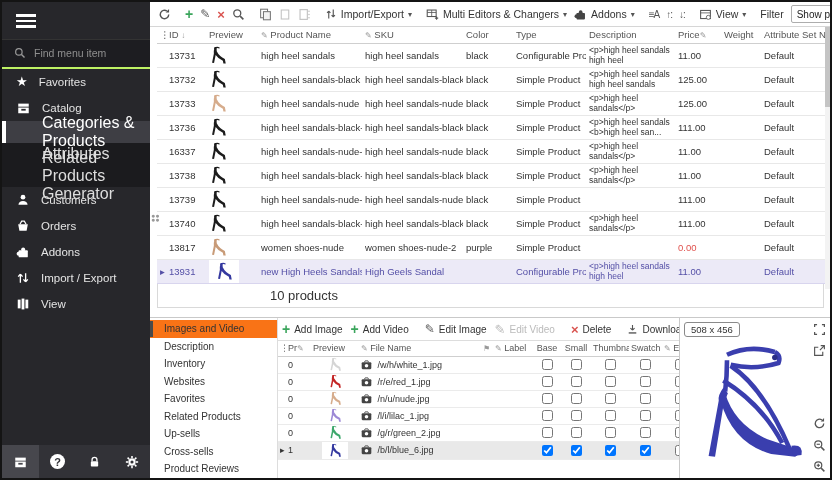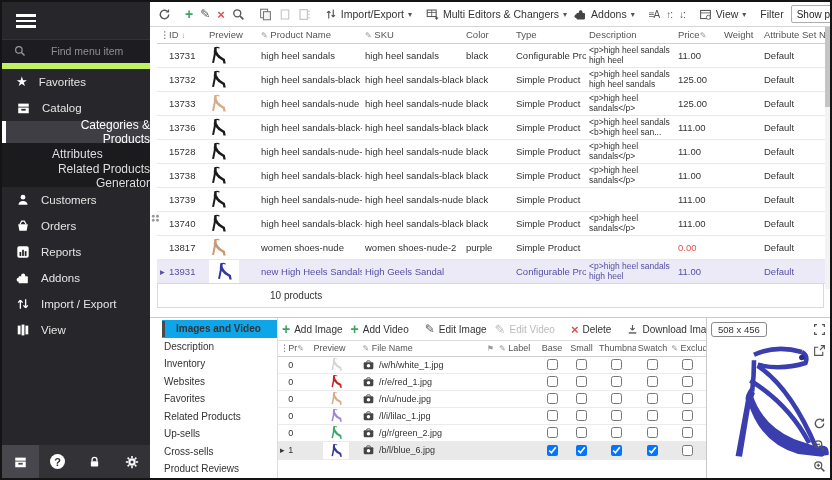--- a/index.html
+++ b/index.html
@@ -3,27 +3,27 @@
 <meta charset="utf-8">
 <style>
   * { margin:0; padding:0; box-sizing:border-box; }
   body { font-family:"Liberation Sans", sans-serif; background:#555; }
   #frame { position:relative; width:832px; height:480px; background:#fff; border:2px solid #141414; overflow:hidden; }
 
   
   .sidebar { position:absolute; left:0; top:0; width:148px; height:100%; background:#27272b; color:#e4e4e4; }
   .burger { padding:9px 0 8px 14px; cursor:pointer; }
   .burger i { display:block; width:20px; height:2.5px; background:#fff; margin:3px 0; }
-  .side-search { display:flex; align-items:center; gap:25px; height:30px; background:#1d1d21; padding:0 12px; border-top:1px solid #333; border-bottom:6px solid #bef264; }
+  .side-search { display:flex; align-items:center; gap:8px; height:30px; background:#1d1d21; padding:0 12px; border-top:1px solid #333; border-bottom:2px solid #bef264; }
   .side-search input { background:transparent; border:none; outline:none; color:#cfcfcf; font-size:10.5px; width:100px; }
   .side-search input::placeholder { color:#8f8f8f; }
   .side-item { display:flex; align-items:center; gap:11px; height:26px; padding-left:14px; font-size:11.5px; cursor:pointer; }
   .side-item .ic { color:#fff; }
   .submenu { background:#1b1b1e; }
-  .side-sub { display:flex; align-items:center; height:22px; padding-left:50px; font-size:12px; color:#dedede; cursor:pointer; position:relative;text-align:right; }
+  .side-sub { display:flex; align-items:center; height:22px; padding-left:40px; font-size:16px; color:#dedede; cursor:pointer; position:relative; }
   .side-sub.sel { background:#3e3e44; color:#fff; }
   .side-sub.sel::before { content:""; position:absolute; left:0; top:0; bottom:0; width:4px; background:#fff; }
   .side-bottom { position:absolute; left:0; bottom:0; width:100%; height:33px; background:#323237; display:flex; align-items:stretch; }
   .side-bottom .bcell { flex:1; display:flex; align-items:center; justify-content:center; color:#fff; cursor:pointer; }
   .side-bottom .bcell.active { background:#47474d; }
   .qmark { width:15px; height:15px; border-radius:50%; background:#fff; color:#323237; font-size:11px; font-weight:bold; display:flex; align-items:center; justify-content:center; }
 
   
   .main { position:absolute; left:148px; top:0; right:0; bottom:0; background:#fff; }
   .topbar { display:flex; align-items:center; height:25px; padding:0 6px 0 8px; border-bottom:1px solid #d6d6d6; gap:7px; font-size:10.5px; color:#333; white-space:nowrap; }
@@ -45,44 +45,44 @@
   .maingrid th { font-size:9.5px; font-weight:normal; color:#555; text-align:left; height:16px; border-bottom:1px solid #cfcfcf; padding:0 3px; overflow:hidden; white-space:nowrap; }
   .maingrid td { font-size:9.5px; color:#333; height:24px; border-bottom:1px solid #e8e8e8; padding:0 3px; overflow:hidden; white-space:nowrap; vertical-align:middle; }
   .maingrid .c-desc div { font-size:8.5px; line-height:10px; white-space:normal; max-height:20px; overflow:hidden; }
   .r { text-align:left; }
   .maingrid tr.sel td { background:#eceaf7; color:#544fa6; border-bottom:1px solid #d8d5ee; }
   .maingrid tr.sel td.c-desc div { color:#544fa6; }
   td.zero { color:#e0524e !important; }
   .hdr-ico { font-size:8px; color:#999; }
   .shoe-box { display:inline-block; vertical-align:middle; }
   tr.sel .shoe-box { background:#fff; padding:1px 6px; }
-  .gfooter { border:1px solid #d9d9d9; border-top:none; height:24px; line-height:23px; font-size:10px; color:#333; padding-left:112px; background:#fff; }
+  .gfooter { border:1px solid #d9d9d9; border-top:none; height:24px; line-height:23px; font-size:13px; color:#333; padding-left:112px; background:#fff; }
   .vscroll { position:absolute; right:0; top:25px; width:5px; height:262px; background:#f3f3f3; }
   .vscroll .thumb { width:5px; height:80px; background:#c4c4c4; }
   .splitdots { position:absolute; left:1px; top:212px; color:#999; font-size:7px; line-height:4px; cursor:col-resize; }
 
   
   .bottom { position:absolute; left:0; right:0; top:315px; bottom:0; border-top:1px solid #c9c9c9; background:#fff; display:flex; }
   .dtabs { width:128px; border-right:1px solid #ddd; padding-top:2px; }
   .dtab { position:relative; height:17.5px; display:flex; align-items:center; padding-left:14px; font-size:10px; color:#333; cursor:pointer; }
-  .dtab.sel { background:#0ea5e9; font-weight:bold;margin-left:12px; }
+  .dtab.sel { background:#f97316; font-weight:normal; }
   .dtab.sel::before { content:""; position:absolute; left:0; top:1px; bottom:1px; width:3px; background:#4a4a4a; }
   .dmain { flex:1; position:relative; min-width:0; }
   .dbar { display:flex; align-items:center; height:23px; border-bottom:1px solid #ddd; padding:0 4px; gap:8px; font-size:10px; color:#333; white-space:nowrap; overflow:hidden; }
   .dgridwrap { position:relative; }
   .dgrid th { font-size:9px; font-weight:normal; color:#555; text-align:left; height:15px; border-bottom:1px solid #cfcfcf; padding:0 2px; overflow:hidden; white-space:nowrap; }
   .dgrid td { font-size:9px; color:#333; height:17px; border-bottom:1px solid #ebebeb; padding:0 2px; overflow:hidden; white-space:nowrap; vertical-align:middle; }
   .dgrid tr.sel td { background:#e9e9e9; }
   .dgrid .cb { width:11px; height:11px; vertical-align:middle; }
   .dgrid .ctr { text-align:center; }
   .dfooter { height:20px; line-height:19px; border-top:1px solid #ddd; font-size:10px; color:#333; padding-left:95px; }
   .camico { vertical-align:-2px; margin-right:3px; }
 
   
-  .pv { width:124px; border-left:1px solid #c9c9c9; position:relative; background:#fff;text-align:right; }
+  .pv { width:151px; border-left:1px solid #c9c9c9; position:relative; background:#fff;text-align:right; }
   .pv-badge { position:absolute; left:4px; top:4px; border:1px solid #8a8a8a; border-radius:3px; background:#fff; font-size:9.5px; color:#333; padding:1px 6px; z-index:3; }
   .pv-ico { position:absolute; right:4px; color:#555; cursor:pointer; z-index:3; }
   .pv-shoe { position:absolute; left:6px; top:22px; }
 
   .ic { display:inline-block; }
   svg { display:block; }
 </style>
 </head>
 <body>
 
@@ -146,31 +146,20 @@
     <div class="side-item">
       <span class="ic">
         <svg width="14" height="14" viewBox="0 0 16 16">
             <path d="M4.5 6L6.5 2.5h3L11.5 6" fill="none" stroke="#fff" stroke-width="1.4"></path>
             <path d="M2.5 6h11l-1.4 7.5H3.9z" fill="#fff"></path>
           </svg>
       </span>
       <span>Orders</span>
     </div>
 
-    <div class="side-item">
-      <span class="ic">
-        <svg width="14" height="14" viewBox="0 0 16 16">
-            <rect x="1.5" y="1.5" width="13" height="13" rx="2" fill="#fff"></rect>
-            <rect x="4" y="8" width="2" height="4.5" fill="#27272b"></rect>
-            <rect x="7" y="5.5" width="2" height="7" fill="#27272b"></rect>
-            <rect x="10" y="7" width="2" height="5.5" fill="#27272b"></rect>
-          </svg>
-      </span>
-      <span>Reports</span>
-    </div>
 
     <div class="side-item">
       <span class="ic">
         <svg width="14" height="14" viewBox="0 0 16 16" fill="#fff">
             <rect x="3" y="6" width="10.5" height="8" rx="1"></rect>
             <circle cx="8.2" cy="5.2" r="2.3"></circle>
             <circle cx="3" cy="10" r="2.3"></circle>
           </svg>
       </span>
       <span>Addons</span>
@@ -474,21 +463,21 @@
               <td>Simple Product</td>
               <td class="c-desc">
                 <div>&lt;p&gt;high heel sandals &lt;b&gt;high heel san...</div>
               </td>
               <td class="r">111.00</td>
               <td></td>
               <td>Default</td>
             </tr>
             <tr>
               <td><span style="visibility:hidden" class="mk">▸</span></td>
-              <td class="r">15728</td>
+              <td class="r">16337</td>
               <td>
                 <span class="shoe-box">
                   <svg width="18" height="21" viewBox="0 0 20 22">
                     <path d="M6.2 1.5 Q5 6 5.4 9 L3.4 19 L5.6 19.4 L7.4 10.5 Q10 14.5 15.4 16.8 L16 20 L18.6 20 L17.6 14.8 Q11.4 12.2 8.6 6.4 Q8.2 3.6 8.8 1.5 Z" fill="#1c1c1c"></path>
                     <path d="M5.9 3.4 Q8.6 1 11.8 2.8" fill="none" stroke-width="1.2" stroke="#1c1c1c"></path>
                   </svg>
                 </span>
               </td>
               <td>high heel sandals-nude-36</td>
               <td>high heel sandals-nude-36</td>

